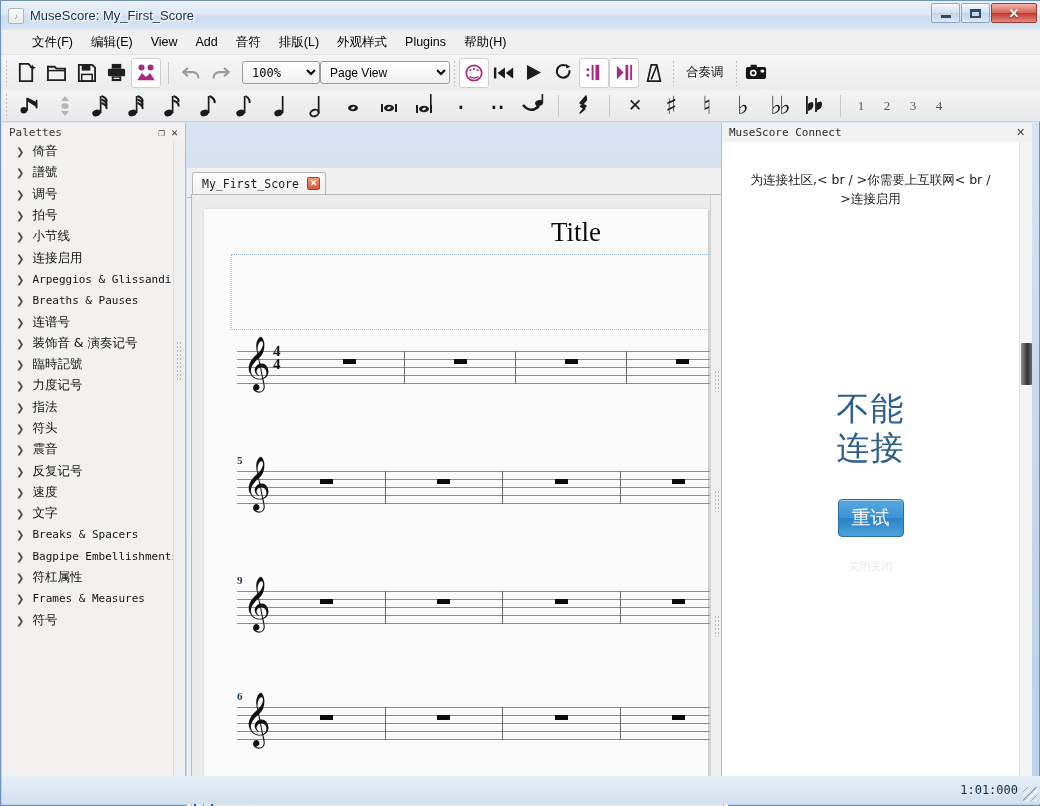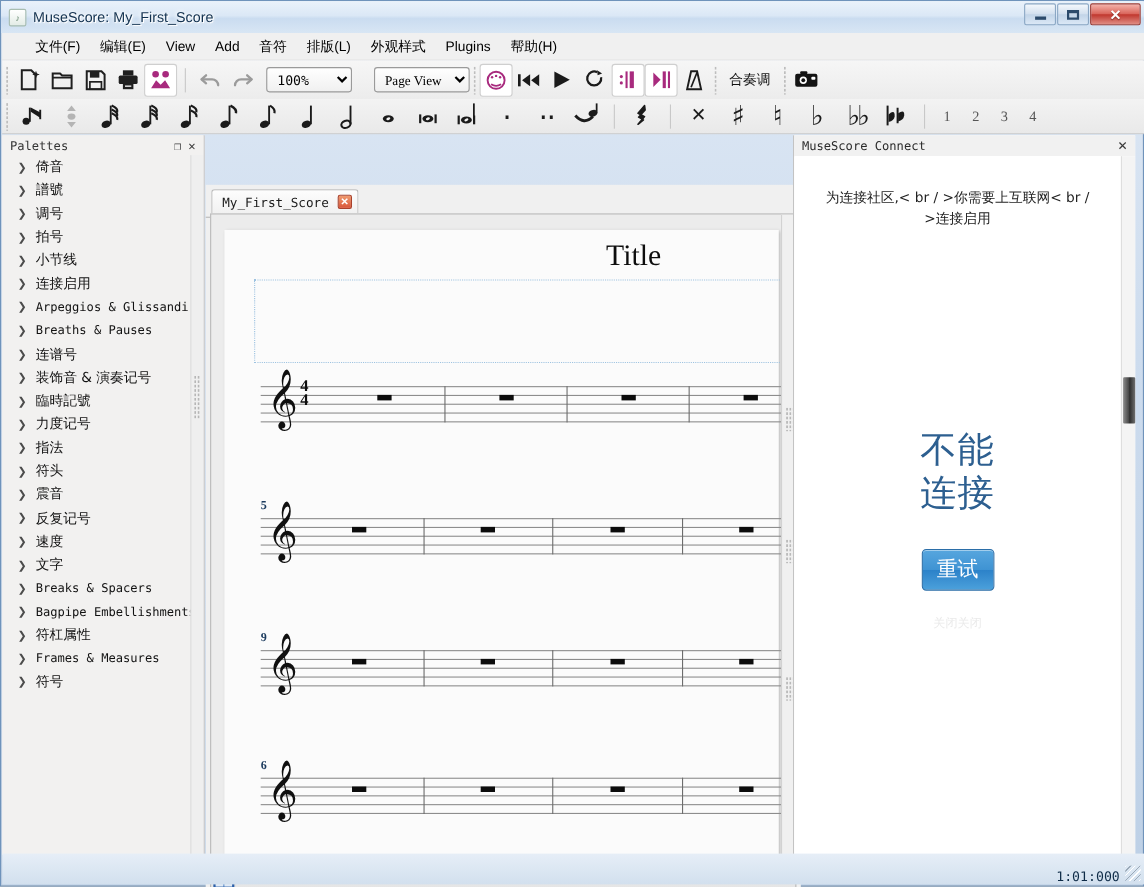--- a/index.html
+++ b/index.html
@@ -90,21 +90,21 @@
   }
   .num-btn { min-width: 26px; font-size: 13px; color: #555; font-family: "Liberation Serif", serif; }
   .vline { width: 1px; height: 22px; background: #c8c8c8; margin: 0 7px; }
 
   select.tb-combo {
     height: 23px; font-size: 12px; border: 1px solid #9a9a9a; border-radius: 3px;
     background: linear-gradient(to bottom,#ffffff,#f0f0f0);
     font-family: "DejaVu Sans Mono", monospace; padding-left: 5px;
   }
   #zoom-combo { width: 78px; margin-left: 6px; }
-  #view-combo { width: 87px; margin-left: 20px; font-family: Liberation Serif, serif; }
+  #view-combo { width: 130px; margin-left: 0; font-family: Liberation Sans, sans-serif; }
   .tb-label { font-size: 12.5px; color: #111; padding: 0 8px; white-space: nowrap; }
 
   
   #palettes {
     position: absolute; left: 1px; top: 122px; width: 184px; height: 654px;
     background: #f2f1f0; border-right: 1px solid #bdbdbd;
   }
   #palettes-header {
     height: 18px; display: flex; align-items: center; padding: 0 4px 0 7px;
     font-family: "DejaVu Sans Mono", monospace; font-size: 11px; color: #333;
@@ -273,21 +273,21 @@
   #connect-vthumb {
     position: absolute; left: 1px; top: 201px; width: 11px; height: 42px;
     background: linear-gradient(to right,#8e8e8e,#4a4a4a 45%,#2f2f2f 55%,#6f6f6f);
     border-radius: 1px;
   }
 
   
   #statusbar {
     position: absolute; left: 1px; bottom: 1px; width: 1038px; height: 28px;
     background: linear-gradient(to bottom,#e6eef7,#d2e0ee);
-    display: flex; align-items: flex-end; justify-content: flex-end;
+    display: flex; align-items: center; justify-content: flex-end;
   }
   #status-pos {
     font-family: "DejaVu Sans Mono", monospace; font-size: 12px; color: #0e2b47;
     margin-right: 22px;
   }
   #resize-grip {
     position: absolute; right: 3px; bottom: 3px; width: 14px; height: 14px;
     background-image: repeating-linear-gradient(135deg,#ffffff 0 1px,transparent 1px 3px,
       #9aa9b8 3px 4px, transparent 4px 6px);
   }

